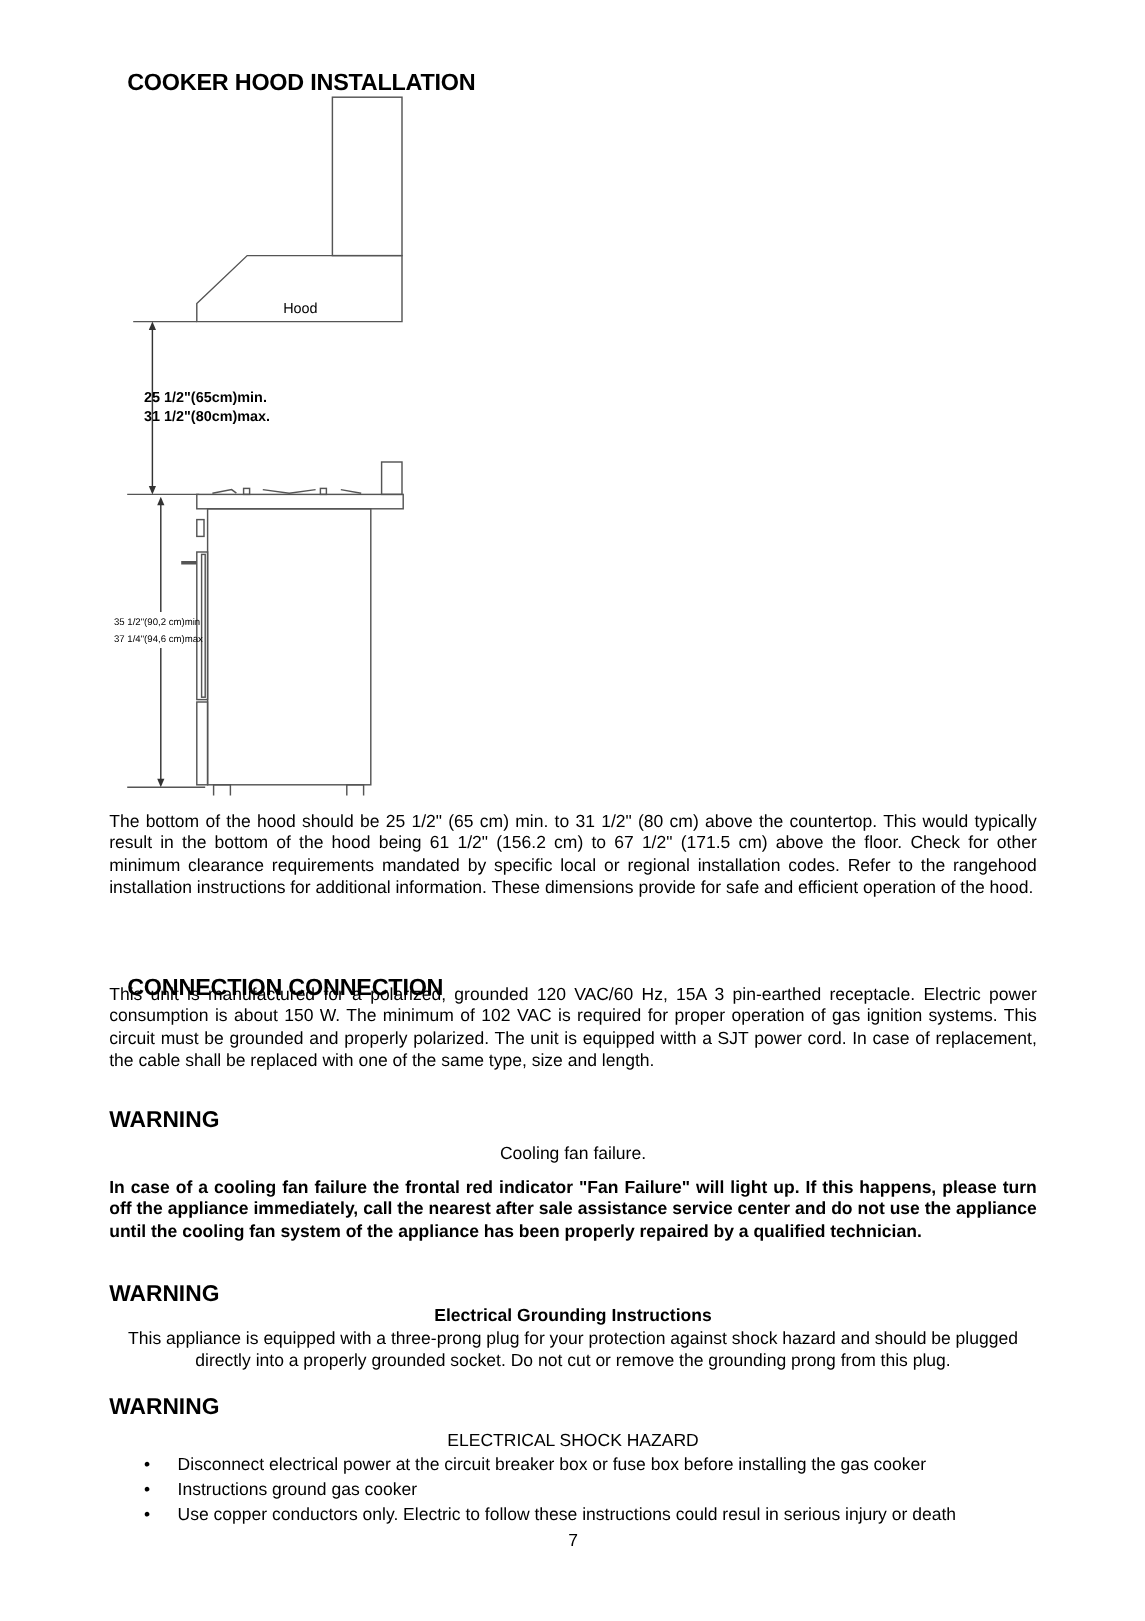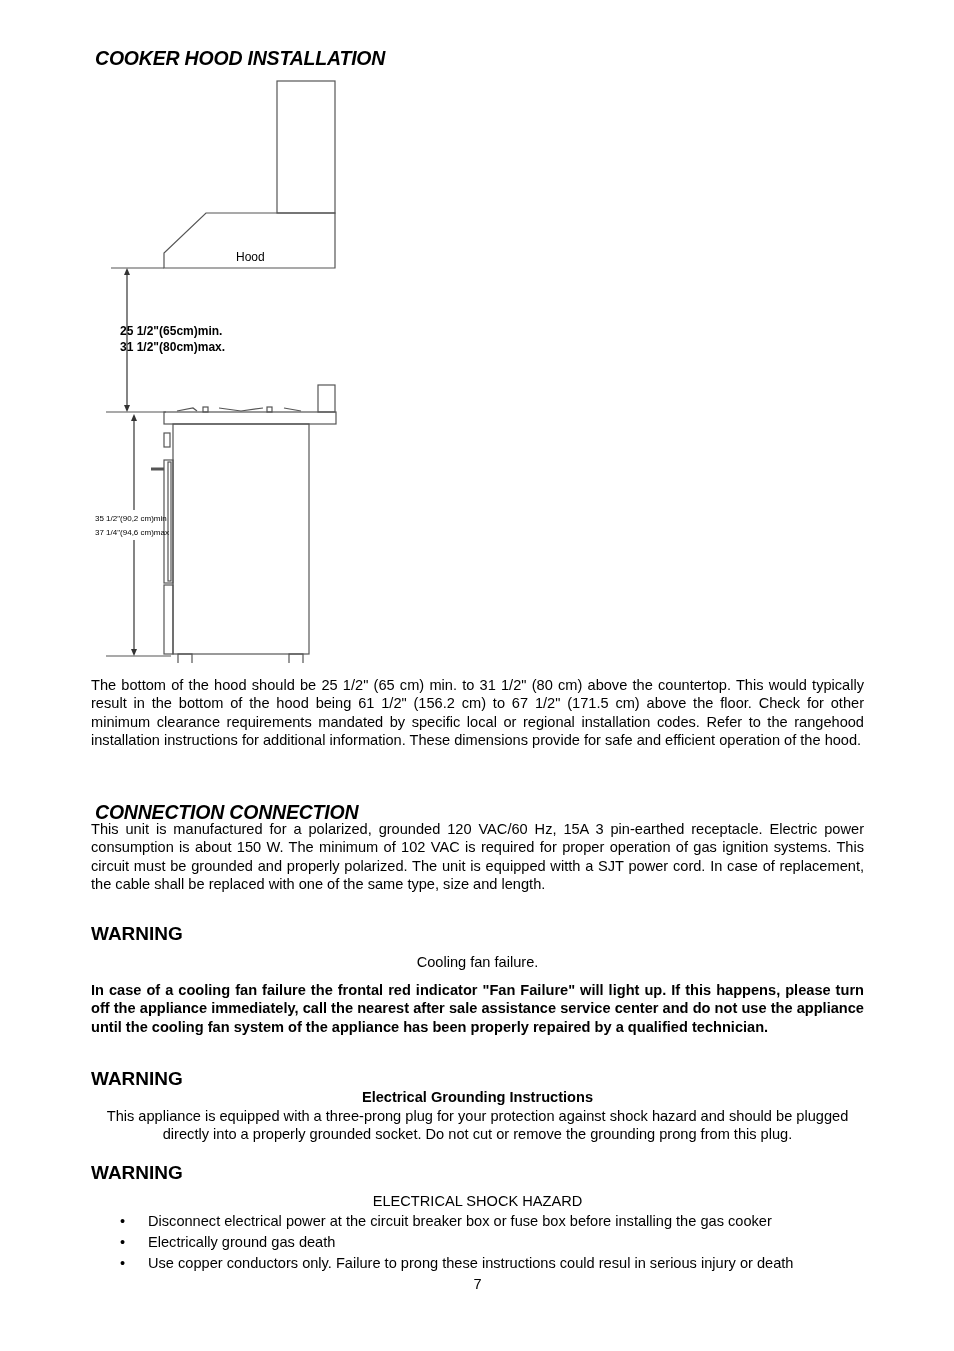--- a/index.html
+++ b/index.html
@@ -1,19 +1,19 @@
 <!DOCTYPE html>
 <html><head>
 <meta charset="utf-8">
 <style>
   html, body { margin: 0; padding: 0; background: #ffffff; }
   body { width: 954px; height: 1351px; position: relative; overflow: hidden;
          font-family: "Liberation Sans", sans-serif; color: #000; }
   .page { position: absolute; left: 91px; top: 0; width: 773px; }
-  .h-italic { position: absolute; left: 0; font-weight: bold; font-style: italic; font-size: 19.5px; margin: 4px; letter-spacing: -0.2px; }
+  .h-italic { position: absolute; left: 0; font-weight: bold; font-size: 19.5px; margin: 15px; letter-spacing: -0.2px; }
   .h-warn { position: absolute; left: 0; font-weight: bold; font-size: 19px; margin: 0; }
   .p { position: absolute; left: 0; width: 773px; font-size: 14.6px; line-height: 18.4px; margin: 0; text-align: justify; }
   .p.left { text-align: center; }
   .diagram { position: absolute; left: 91px; top: 78px; width: 270px; height: 585px; }
   .bullets { position: absolute; left: 0; top: 1211px; margin: 0; padding: 0; list-style: none; width: 773px; }
   .bullets li { position: relative; padding-left: 57px; font-size: 14.6px; line-height: 21px; }
   .bullets li .dot { position: absolute; left: 29px; top: 0; }
   .pageno { position: absolute; left: 0; width: 773px; text-align: center; top: 1276px; font-size: 14.6px; }
 </style>
 </head>
@@ -87,18 +87,18 @@
   <p class="p" style="top:981px;font-weight:bold;">In case of a cooling fan failure the frontal red indicator "Fan Failure" will light up. If this happens, please turn off the appliance immediately, call the nearest after sale assistance service center and do not use the appliance until the cooling fan system of the appliance has been properly repaired by a qualified technician.</p>
 
   <h3 class="h-warn" style="top:1068px;">WARNING</h3>
   <p class="p left" style="top:1088px;font-weight:bold;">Electrical Grounding Instructions</p>
   <p class="p left" style="top:1107px;">This appliance is equipped with a three-prong plug for your protection against shock hazard and should be plugged directly into a properly grounded socket. Do not cut or remove the grounding prong from this plug.</p>
 
   <h3 class="h-warn" style="top:1162px;">WARNING</h3>
   <p class="p left" style="top:1192px;">ELECTRICAL SHOCK HAZARD</p>
   <ul class="bullets">
     <li><span class="dot">•</span><span>Disconnect electrical power at the circuit breaker box or fuse box before installing the gas cooker</span></li>
-    <li><span class="dot">•</span><span>Electrically ground gas death</span></li>
-    <li><span class="dot">•</span><span>Use copper conductors only. Failure to prong these instructions could resul in serious injury or death</span></li>
+    <li><span class="dot">•</span><span>Instructions ground gas cooker</span></li>
+    <li><span class="dot">•</span><span>Use copper conductors only. Electric to follow these instructions could resul in serious injury or death</span></li>
   </ul>
 
   <div class="pageno">7</div>
 </div>
 
 </body></html>

